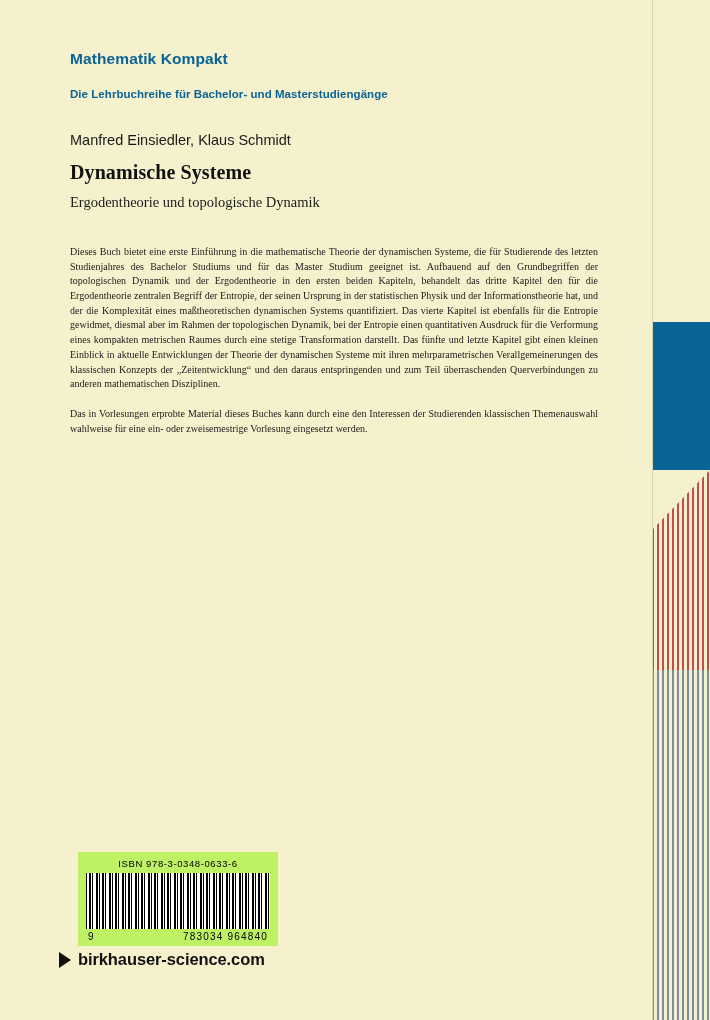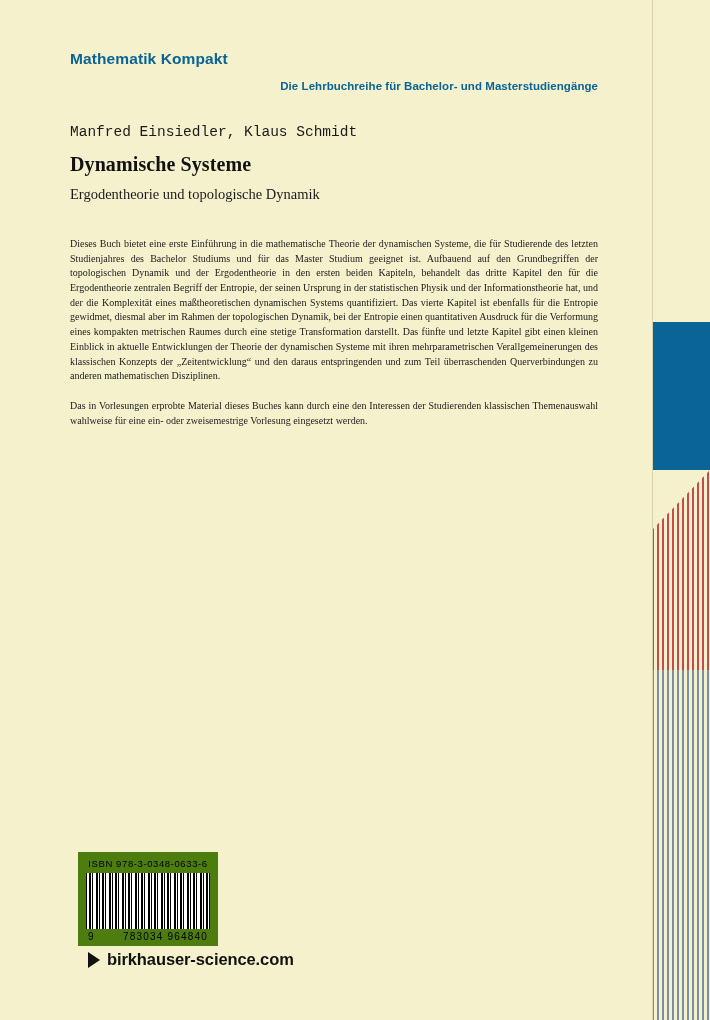--- a/index.html
+++ b/index.html
@@ -98,31 +98,30 @@
   }
   .series-title {
     margin-top: 42px;
     font-family: "Liberation Sans", sans-serif;
     font-weight: bold;
     font-size: 15.5px;
     color: #0a6496;
     letter-spacing: 0.1px;
   }
   .series-sub {
-    margin-top: 12px;
+    margin-top: 20px;
     font-family: "Liberation Sans", sans-serif;
     font-weight: bold;
     font-size: 11.5px;
     color: #0a6496;
     letter-spacing: 0.05px;
-    text-align: right;
   }
   .authors {
     margin-top: 32px;
-    font-family: Liberation Mono, monospace;
+    font-family: Liberation Sans, sans-serif;
     font-size: 14.5px;
     color: #1a1a1a;
   }
   .book-title {
     margin-top: 13px;
     font-family: "Liberation Serif", serif;
     font-weight: bold;
     font-size: 20px;
     color: #111111;
     letter-spacing: 0.1px;
@@ -146,22 +145,22 @@
   }
   .blurb p:last-child {
     margin-bottom: 0;
   }
 
   
   .barcode-box {
     position: absolute;
     left: 78px;
     top: 852px;
-    width: 140px;
-    background: #4d7c0f;
+    width: 200px;
+    background: #bef264;
     padding: 6px 8px 4px 8px;
     box-sizing: border-box;
   }
   .isbn-text {
     font-family: "Liberation Sans", sans-serif;
     font-size: 9.5px;
     letter-spacing: 0.6px;
     color: #000;
     text-align: center;
     margin-bottom: 4px;
@@ -187,21 +186,21 @@
     justify-content: space-between;
     font-family: "Liberation Sans", sans-serif;
     font-size: 10px;
     color: #000;
     letter-spacing: 1.2px;
     margin-top: 2px;
     padding: 0 2px;
   }
   .publisher {
     position: absolute;
-    left: 88px;
+    left: 59px;
     top: 950px;
     display: flex;
     align-items: center;
     gap: 7px;
   }
   .pub-arrow {
     width: 0;
     height: 0;
     border-top: 8px solid transparent;
     border-bottom: 8px solid transparent;

